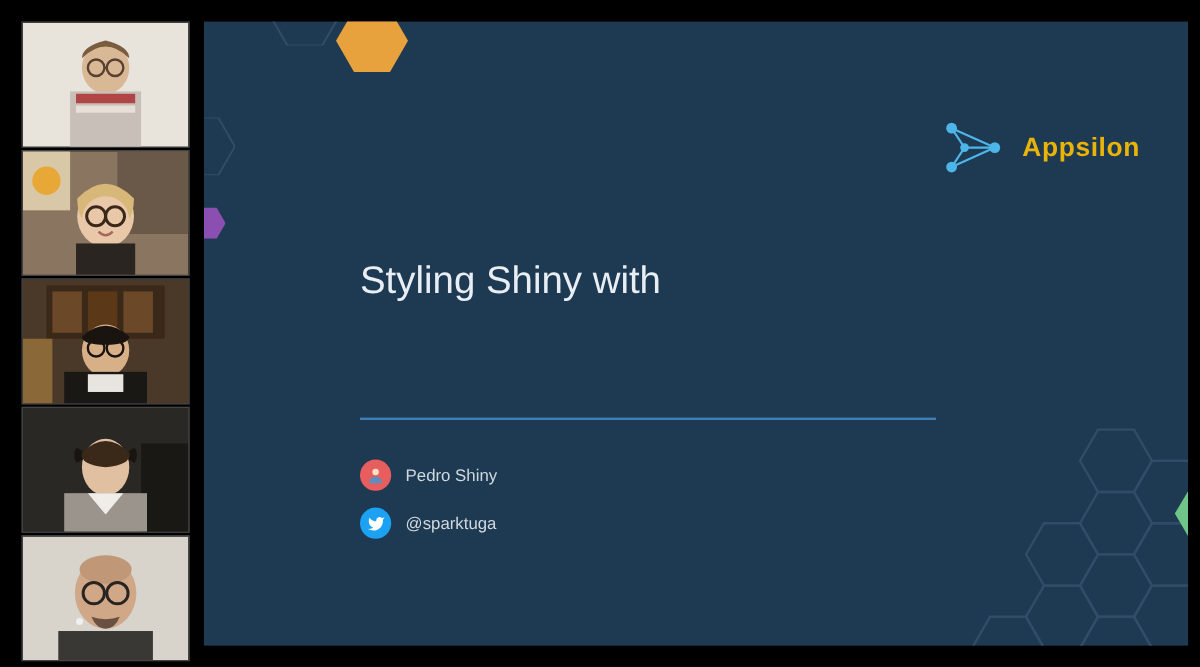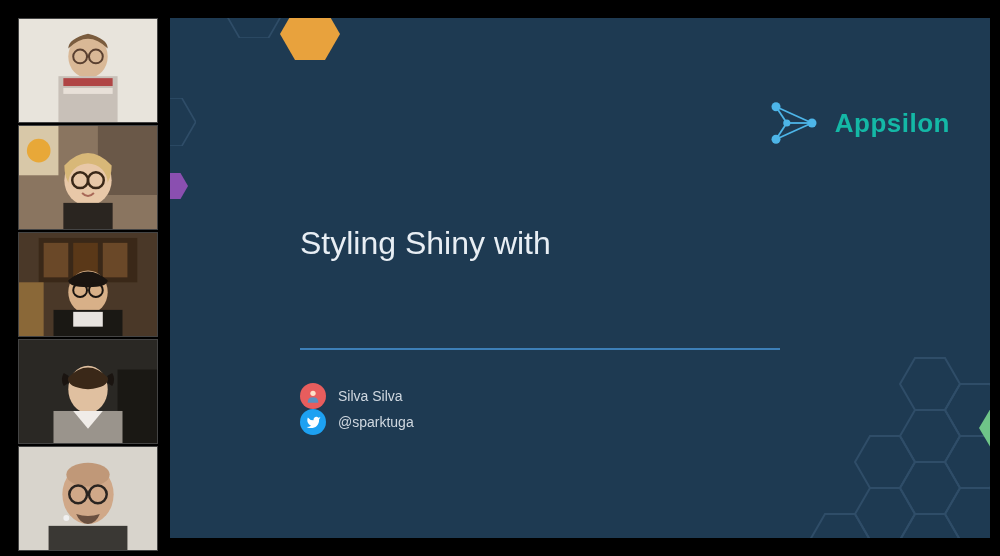--- a/index.html
+++ b/index.html
@@ -54,29 +54,29 @@
   .hex svg { width: 100%; height: 100%; display:block; }
   .logo-area {
     position: absolute;
     top: 78px;
     right: 40px;
     display: flex;
     align-items: center;
     gap: 14px;
   }
   .logo-text {
-    color: #14b8a6;
-    font-size: 26px;
+    color: #eab308;
+    font-size: 22px;
     font-weight: 600;
     letter-spacing: 0.5px;
   }
   .title-block {
     position: absolute;
     left: 130px;
-    top: 204px;
+    top: 194px;
     color: #e8eef4;
   }
   .title-line {
     font-size: 32px;
     font-weight: 400;
     line-height: 1.35;
   }
   .divider {
     position: absolute;
     left: 130px;
@@ -88,21 +88,21 @@
   .author-row {
     position: absolute;
     left: 130px;
     display: flex;
     align-items: center;
     gap: 12px;
     color: #d0d8e0;
     font-size: 14px;
   }
   .author-row.a1 { top: 365px; }
-  .author-row.a2 { top: 391px; }
+  .author-row.a2 { top: 405px; }
   .avatar-ico {
     width: 26px; height: 26px; border-radius: 50%;
     background: #e85d5d;
     display:flex; align-items:center; justify-content:center;
     font-size:14px;
   }
   .twitter-ico {
     width: 26px; height: 26px; border-radius: 50%;
     background: #1da1f2;
     display:flex; align-items:center; justify-content:center;
@@ -248,21 +248,21 @@
 
       <div class="divider"></div>
 
       <div class="author-row a1">
         <div class="avatar-ico">
           <svg width="16" height="16" viewBox="0 0 24 24">
               <circle cx="12" cy="8" r="4" fill="#fce0c8"></circle>
               <path d="M4 22 Q4 14 12 14 Q20 14 20 22" fill="#5a90c0"></path>
             </svg>
         </div>
-        <span>Silva Silva</span>
+        <span>Pedro Shiny</span>
       </div>
 
       <div class="author-row a2">
         <div class="twitter-ico">
           <svg width="15" height="15" viewBox="0 0 24 24">
               <path d="M23 3a10.9 10.9 0 01-3.14 1.53 4.48 4.48 0 00-7.86 3v1A10.66 10.66 0 013 4s-4 9 5 13a11.64 11.64 0 01-7 2c9 5 20 0 20-11.5a4.5 4.5 0 00-.08-.83A7.72 7.72 0 0023 3z" fill="#fff"></path>
             </svg>
         </div>
         <span>@sparktuga</span>
       </div>

